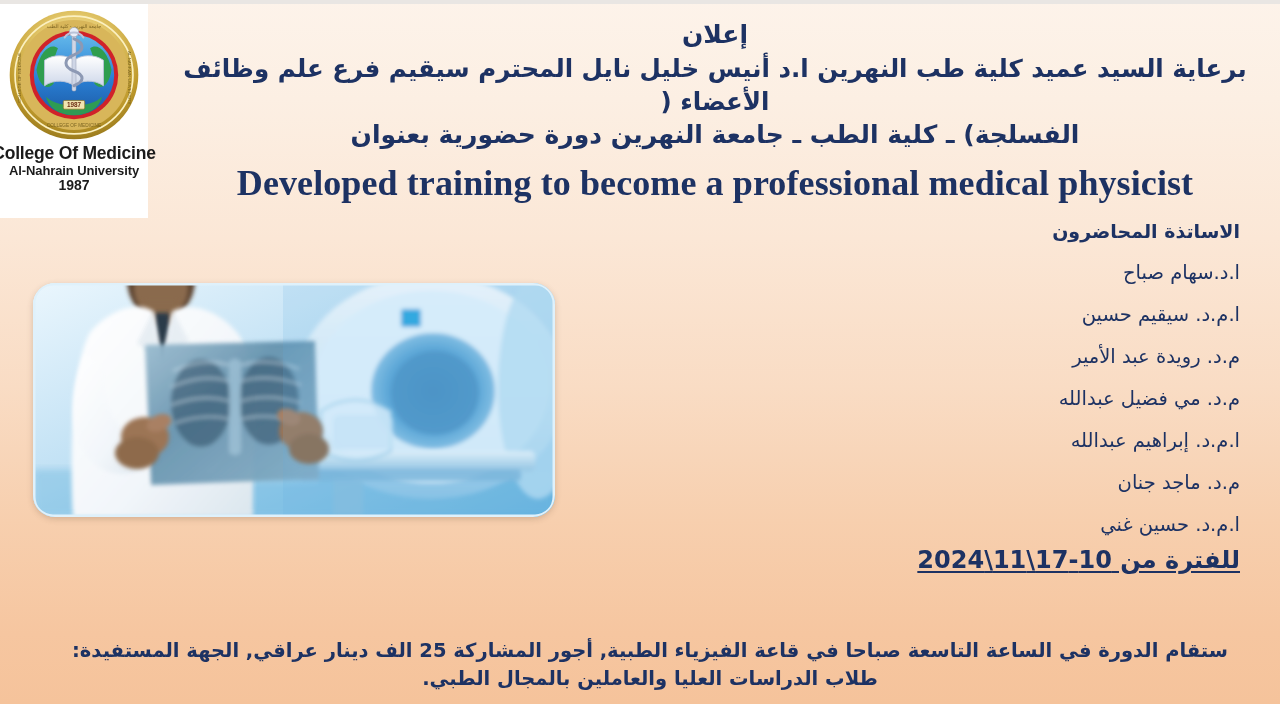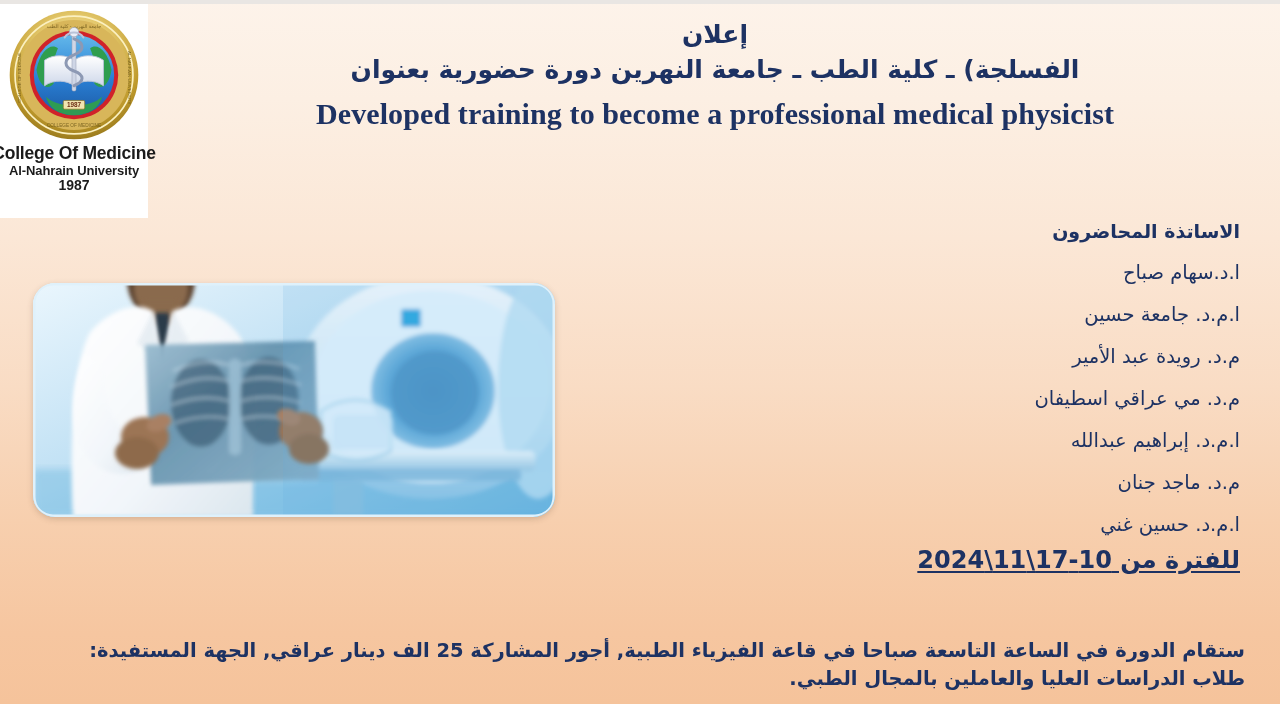--- a/index.html
+++ b/index.html
@@ -98,21 +98,21 @@
     font-size: 25px;
     margin-bottom: 2px;
   }
   #hdr-body {
     font-size: 24.5px;
   }
   #hdr-en {
     margin-top: 10px;
     font-family: "Liberation Serif", "DejaVu Serif", serif;
     font-weight: bold;
-    font-size: 30px;
+    font-size: 36px;
     color: #1d3263;
     letter-spacing: 0.1px;
   }
 
   
   #photo {
     position: absolute;
     left: 33px;
     top: 283px;
     width: 522px;
@@ -160,20 +160,21 @@
     font-family: "DejaVu Sans", "Liberation Sans", sans-serif;
   }
 
   
   #footer-note {
     position: absolute;
     left: 55px;
     right: 35px;
     top: 637px;
     direction: rtl;
+    text-align: center;
     font-weight: bold;
     font-size: 19.5px;
     line-height: 1.42;
     color: #1d3263;
     font-family: "DejaVu Sans", "Liberation Sans", sans-serif;
   }
 </style>
 </head>
 <body>
 
@@ -232,20 +233,21 @@
     </svg>
     <div id="logo-text">
       <div class="l1">College Of Medicine</div>
       <div class="l2">Al-Nahrain University</div>
       <div class="l3">1987</div>
     </div>
   </div>
 
   <div id="header-block">
     <div id="hdr-announce" class="hdr-ar">إعلان</div>
+    <div id="hdr-body" class="hdr-ar">برعاية السيد عميد كلية طب النهرين ا.د أنيس خليل نايل المحترم سيقيم فرع علم وظائف الأعضاء (</div>
     <div id="hdr-body2" class="hdr-ar">الفسلجة) ـ كلية الطب ـ جامعة النهرين دورة حضورية بعنوان</div>
     <div id="hdr-en">Developed training to become a professional medical physicist</div>
   </div>
 
   <div id="photo">
     <svg viewBox="0 0 522 234" preserveAspectRatio="xMidYMid slice">
       <defs>
         <linearGradient id="roomg" x1="0" y1="0" x2="1" y2="1">
           <stop offset="0%" stop-color="#eaf6fd"></stop>
           <stop offset="45%" stop-color="#bfe0f4"></stop>
@@ -352,23 +354,23 @@
       </g>
 
       <rect x="250" y="0" width="272" height="234" fill="#63b1dd" opacity="0.16"></rect>
       <rect x="0" y="0" width="522" height="234" fill="none" stroke="#dff1fb" stroke-width="5" rx="20"></rect>
     </svg>
   </div>
 
   <div id="lecturers">
     <div class="lec-title">الاساتذة المحاضرون</div>
     <div class="lec-item">ا.د.سهام صباح</div>
-    <div class="lec-item">ا.م.د. جامعة حسين</div>
+    <div class="lec-item">ا.م.د. سيقيم حسين</div>
     <div class="lec-item">م.د. رويدة عبد الأمير</div>
-    <div class="lec-item">م.د. مي عراقي اسطيفان</div>
+    <div class="lec-item">م.د. مي فضيل عبدالله</div>
     <div class="lec-item">ا.م.د. إبراهيم عبدالله</div>
     <div class="lec-item">م.د. ماجد جنان</div>
     <div class="lec-item">ا.م.د. حسين غني</div>
   </div>
 
   <div id="date-line">للفترة من 10-17\11\2024</div>
 
   <div id="footer-note">ستقام الدورة في الساعة التاسعة صباحا في قاعة الفيزياء الطبية, أجور المشاركة 25 الف دينار عراقي, الجهة المستفيدة: طلاب الدراسات العليا والعاملين بالمجال الطبي.</div>
 
 </div>

